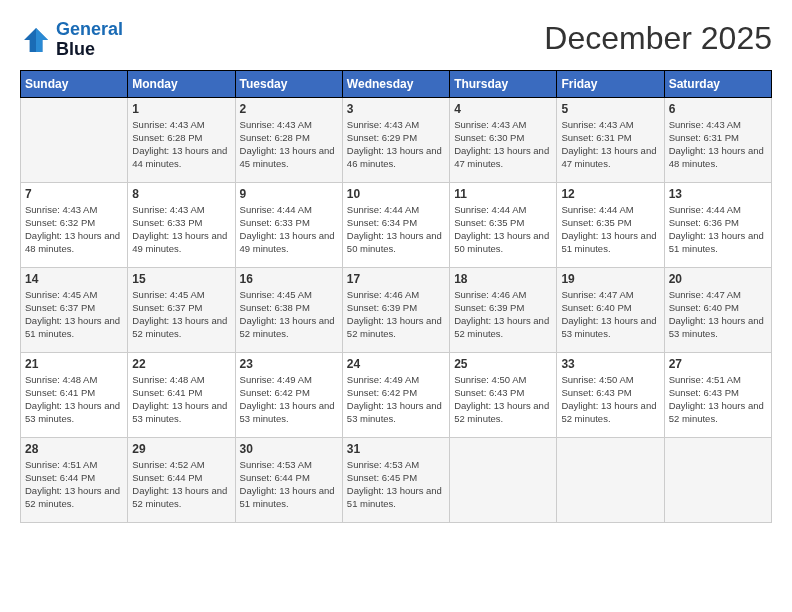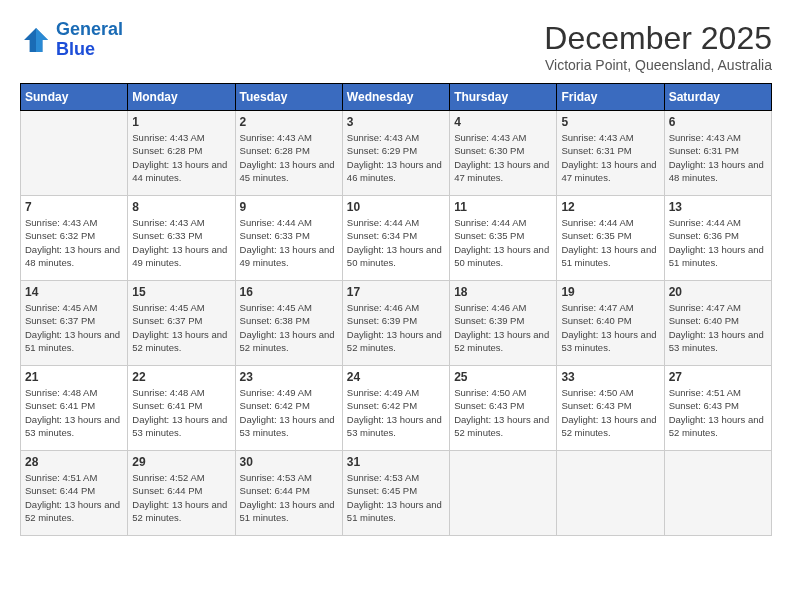--- a/index.html
+++ b/index.html
@@ -90,26 +90,25 @@
 <body>
 
 <div class="header">
   <div class="logo">
     <svg class="logo-icon" viewBox="0 0 40 40" xmlns="http://www.w3.org/2000/svg">
       <polygon points="20,5 35,20 28,20 28,35 12,35 12,20 5,20" fill="#1a6bb5"></polygon>
       <polygon points="20,5 35,20 28,20 28,35 20,35" fill="#2a8ad4"></polygon>
     </svg>
     <div class="logo-text">
       <div><span>General</span></div>
-      <div style="color:#1d4ed8;">Blue</div>
+      <div style="color:#0f172a;">Blue</div>
     </div>
   </div>
   <div class="title-block">
     <div class="month-title">December 2025</div>
-    <div class="subtitle">Victoria Point, Queensland, Australia</div>
   </div>
 </div>
 
 <table>
   <thead>
     <tr>
     <th>Sunday</th>
         <th>Monday</th>
         <th>Tuesday</th>
         <th>Wednesday</th>

